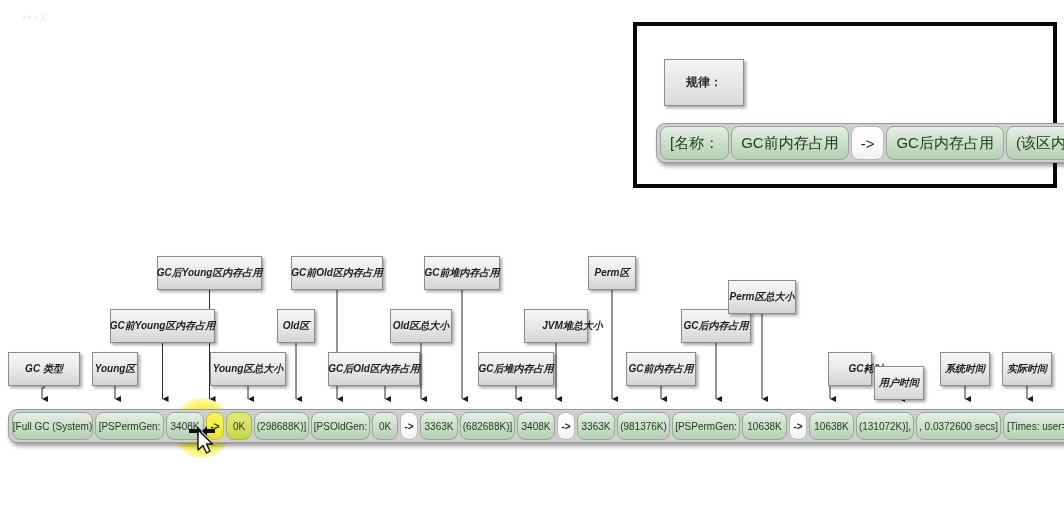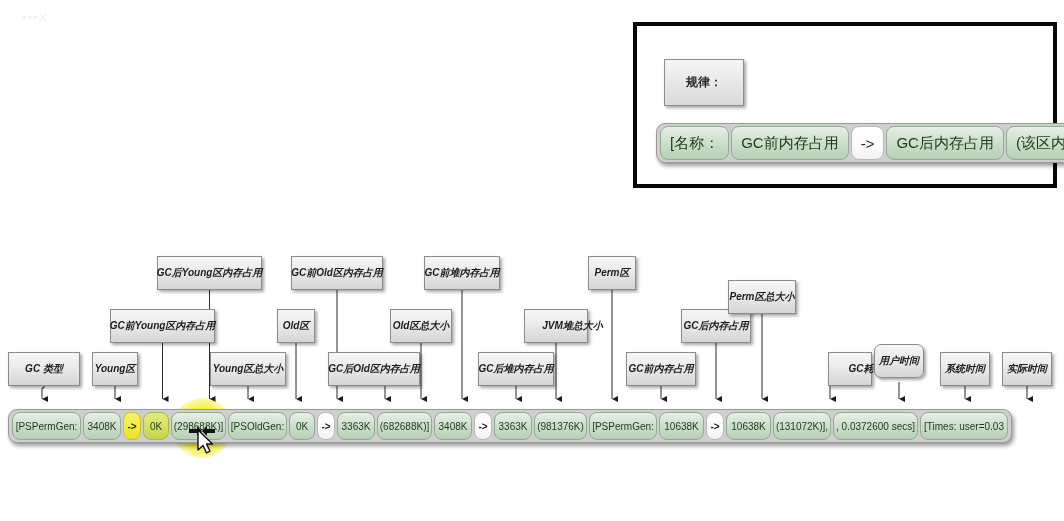--- a/index.html
+++ b/index.html
@@ -189,27 +189,28 @@
       <div class="lbl" style="left: 328px; top: 352px; width: 92px;">GC后Old区内存占用</div>
       <div class="lbl" style="left: 390px; top: 309px; width: 62px;">Old区总大小</div>
       <div class="lbl" style="left: 424px; top: 256px; width: 76px;">GC前堆内存占用</div>
       <div class="lbl" style="left: 478px; top: 352px; width: 76px;">GC后堆内存占用</div>
       <div class="lbl" style="left: 524px; top: 309px; width: 64px; padding-left: 33px;">JVM堆总大小</div>
       <div class="lbl" style="left: 588px; top: 256px; width: 48px;">Perm区</div>
       <div class="lbl" style="left: 626px; top: 352px; width: 70px;">GC前内存占用</div>
       <div class="lbl" style="left: 681px; top: 309px; width: 70px;">GC后内存占用</div>
       <div class="lbl" style="left: 728px; top: 256px; width: 68px; margin-top: 24px;">Perm区总大小</div>
       <div class="lbl" style="left: 828px; top: 352px; width: 44px; padding-left: 32px;">GC耗时</div>
-      <div class="lbl" style="left: 874px; top: 344px; width: 50px; border-radius: 7px;">用户时间</div>
+      <div class="lbl" style="left: 874px; top: 366px; width: 50px;">用户时间</div>
       <div class="lbl" style="left: 940px; top: 352px; width: 50px;">系统时间</div>
       <div class="lbl" style="left: 1002px; top: 352px; width: 50px;">实际时间</div>
     </div>
 
   <div class="glow"></div>
   <div class="strip main-strip" id="main-strip">
+      <div class="tok" style="width: 81px; flex: 0 0 81px;">[Full GC (System)</div>
       <div class="tok" style="width: 69px; flex: 0 0 69px;">[PSPermGen:</div>
       <div class="tok" style="width: 38px; flex: 0 0 38px;">3408K</div>
       <div class="tok arrow hot" style="width: 18px; flex: 0 0 18px;">-&gt;</div>
       <div class="tok hot2" style="width: 26px; flex: 0 0 26px;">0K</div>
       <div class="tok" style="width: 55px; flex: 0 0 55px;">(298688K)]</div>
       <div class="tok" style="width: 59px; flex: 0 0 59px;">[PSOldGen:</div>
       <div class="tok" style="width: 26px; flex: 0 0 26px;">0K</div>
       <div class="tok arrow" style="width: 18px; flex: 0 0 18px;">-&gt;</div>
       <div class="tok" style="width: 38px; flex: 0 0 38px;">3363K</div>
       <div class="tok" style="width: 55px; flex: 0 0 55px; text-align: center;">(682688K)]</div>

